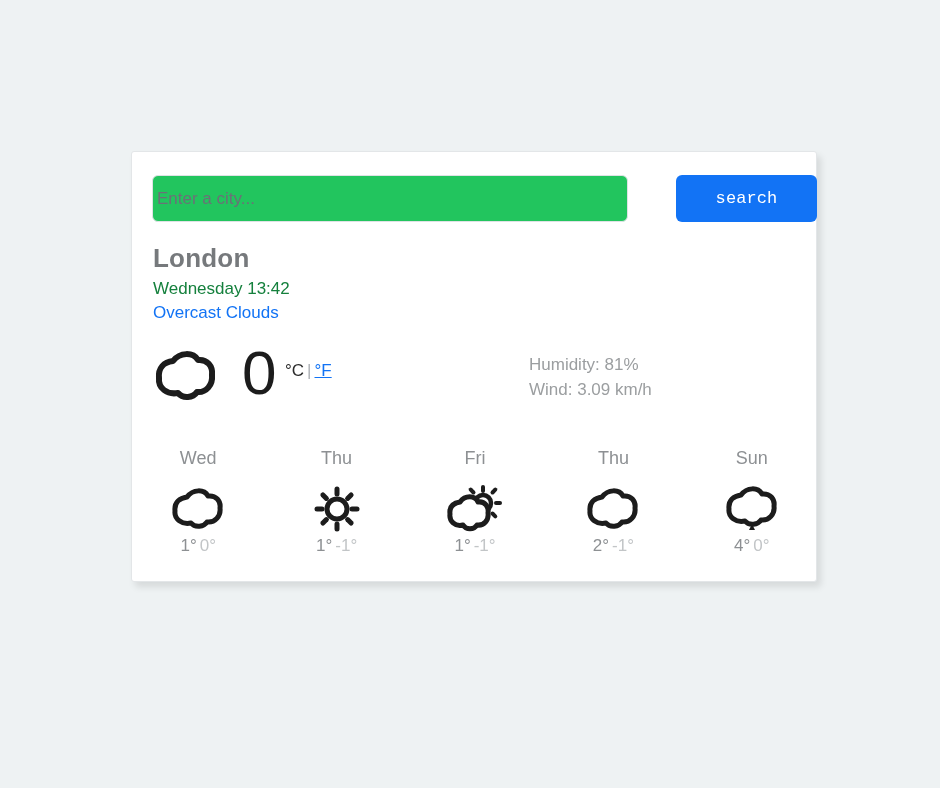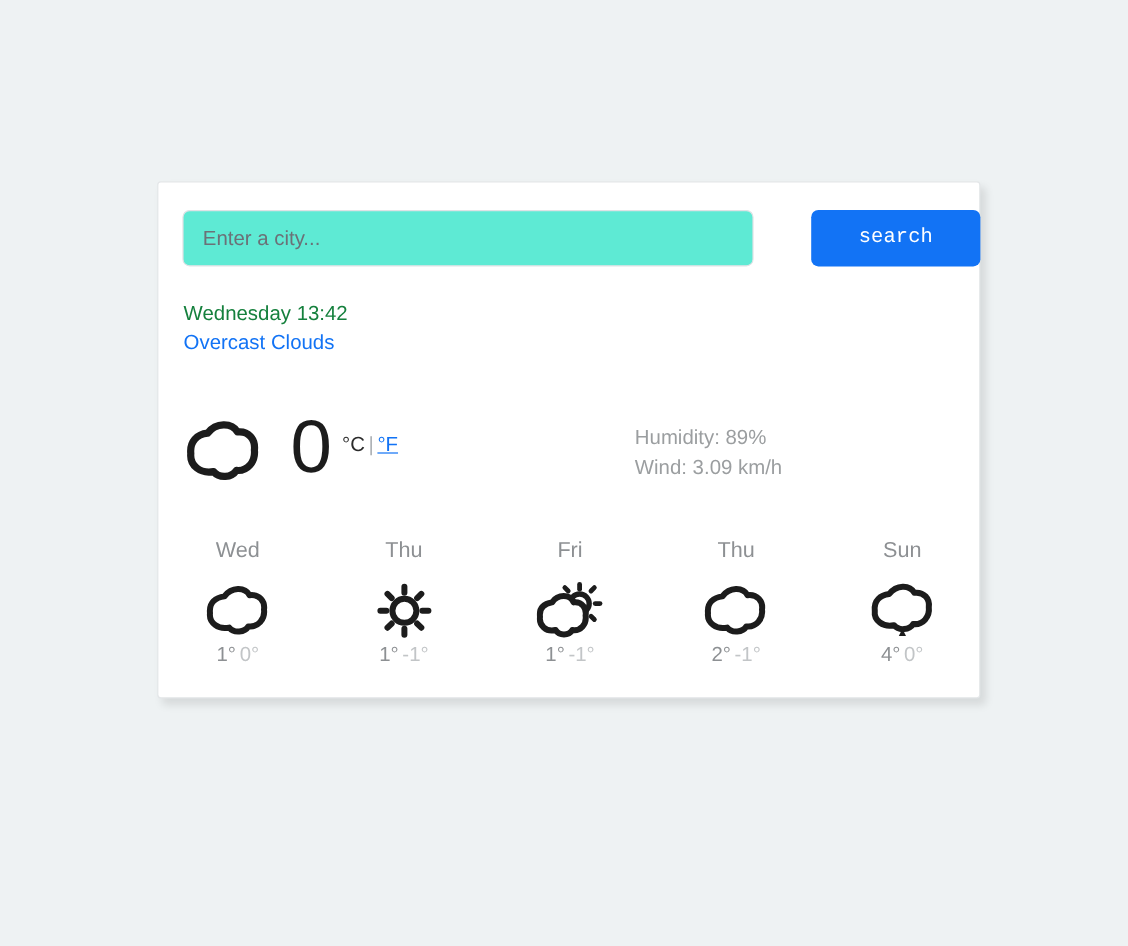--- a/index.html
+++ b/index.html
@@ -37,25 +37,25 @@
   }
   .city-input {
     position: absolute;
     left: 0;
     top: 0;
     width: 476px;
     height: 47px;
     box-sizing: border-box;
     border: 1px solid #dfe2e5;
     border-radius: 6px;
-    background: #5eead4;
+    background: #22c55e;
     font-family: "Liberation Sans", sans-serif;
     font-size: 17px;
     color: #495057;
-    padding: 0 16px;
+    padding: 0 4px;
     outline: none;
   }
   .city-input::placeholder {
     color: #6b7177;
     opacity: 1;
   }
   .search-button {
     position: absolute;
     left: 524px;
     top: 0;
@@ -185,20 +185,21 @@
 <body>
 
 <div class="app-card">
 
   <div class="search-row">
     <input class="city-input" type="text" placeholder="Enter a city..." style="">
     <button class="search-button">search</button>
   </div>
 
   <div class="location-block">
+    <div class="city-name">London</div>
     <div class="date-time">Wednesday 13:42</div>
     <div class="condition-text">Overcast Clouds</div>
   </div>
 
   <div class="current-row">
 
     <div class="current-icon">
       <svg viewBox="0 0 66 62" width="66" height="62" aria-hidden="true">
         <path d="M20 15 C27 6, 40 6, 45 14 C54 13, 60 20, 59 29
                  C60 39, 53 47, 44 46 C40 52, 30 53, 25 47
@@ -206,21 +207,21 @@
       </svg>
     </div>
 
     <div class="current-temp">0</div>
 
     <div class="unit-switch">
       <span>°C</span><span class="sep">|</span><span class="unit-f">°F</span>
     </div>
 
     <div class="metrics">
-      <div>Humidity: 89%</div>
+      <div>Humidity: 81%</div>
       <div>Wind: 3.09 km/h</div>
     </div>
   </div>
 
   <div class="forecast-row">
 
     <div class="forecast-day">
       <div class="day-label">Wed</div>
       <div class="day-icon">
         <svg viewBox="0 0 56 48" width="56" height="48" aria-hidden="true">

